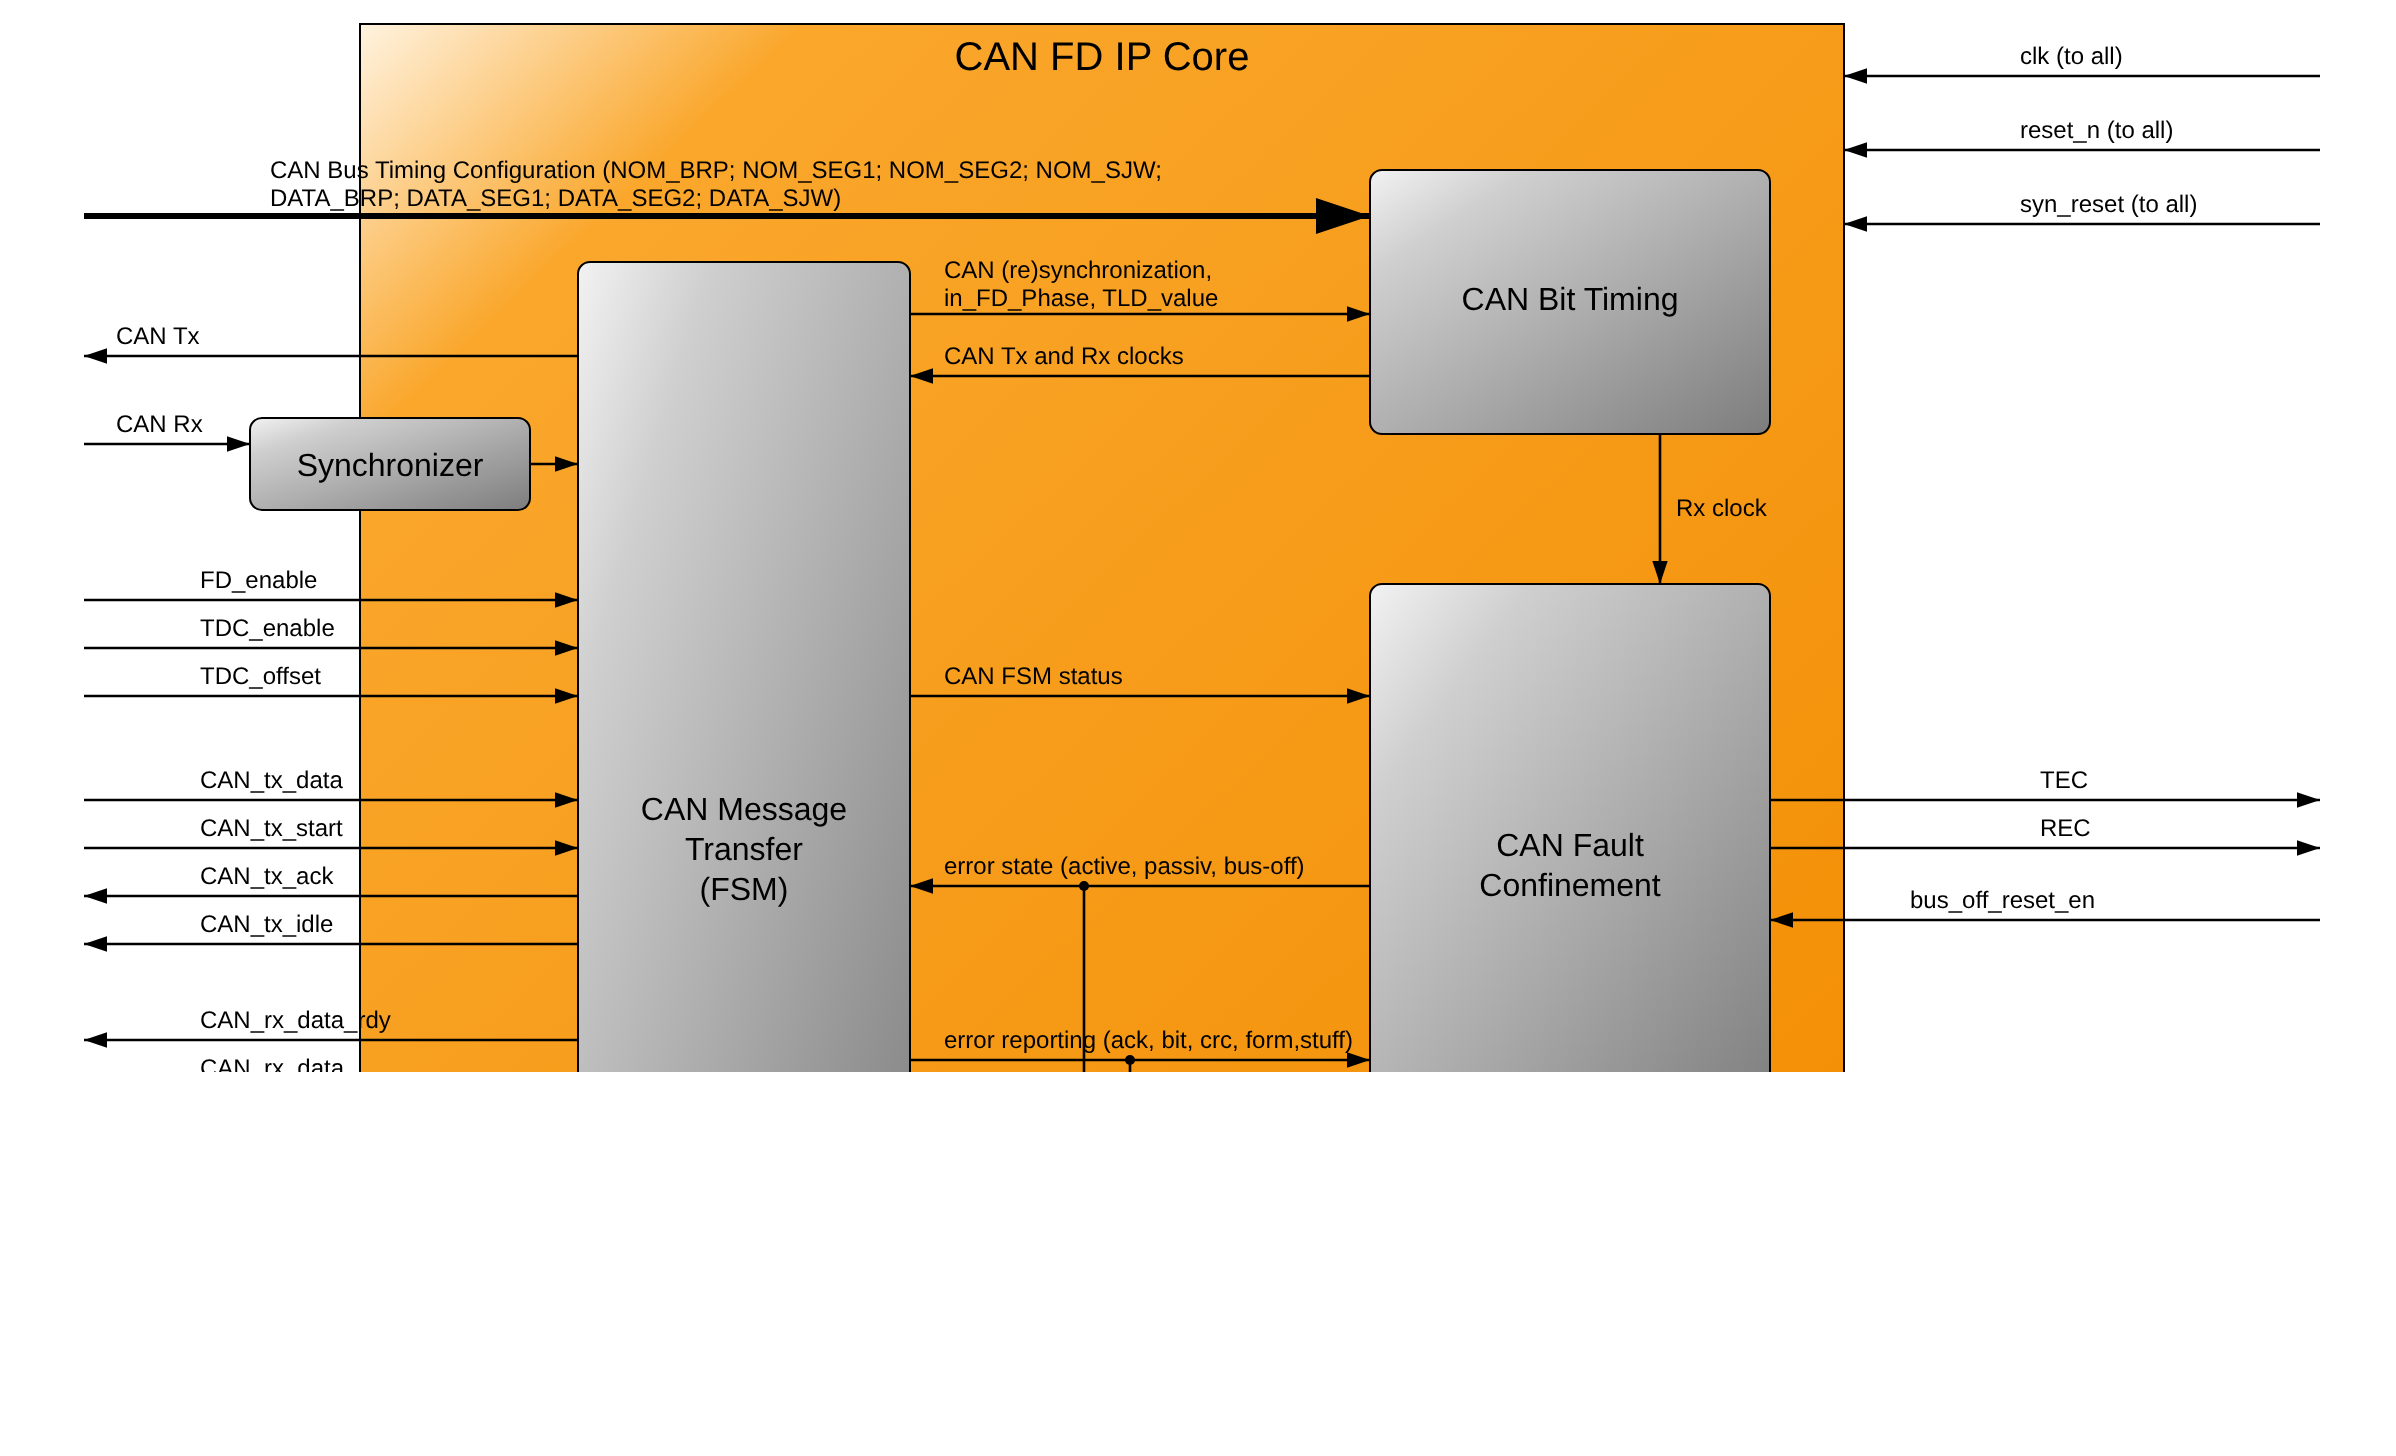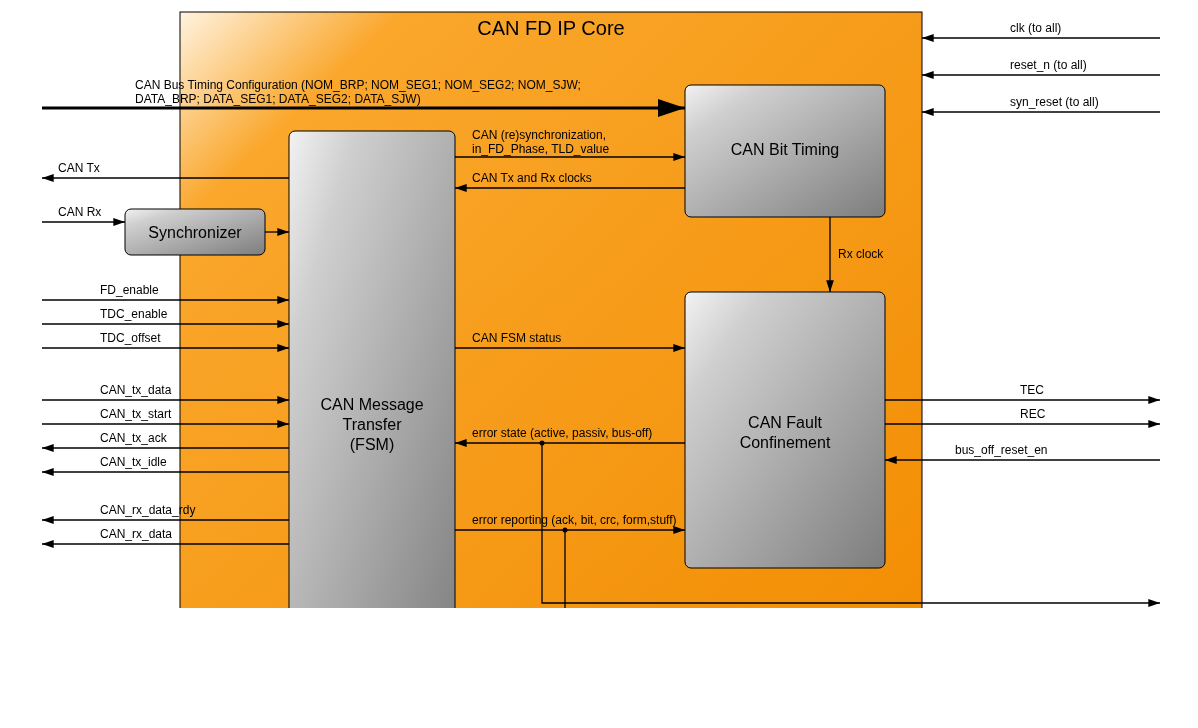--- a/index.html
+++ b/index.html
@@ -3,21 +3,21 @@
 <meta charset="utf-8">
 <style>
   body {
     margin: 0;
     font-family: Arial, Helvetica, sans-serif;
     background: #fff;
   }
   .stage {
     position: relative;
     width: 1198px;
-    height: 608px;
+    height: 536px;
   }
   svg { position: absolute; left: 0; top: 0; }
   .core-title {
     font-size: 20px;
     font-weight: 400;
   }
   .block-label {
     font-size: 16px;
     font-weight: 400;
     text-anchor: middle;

